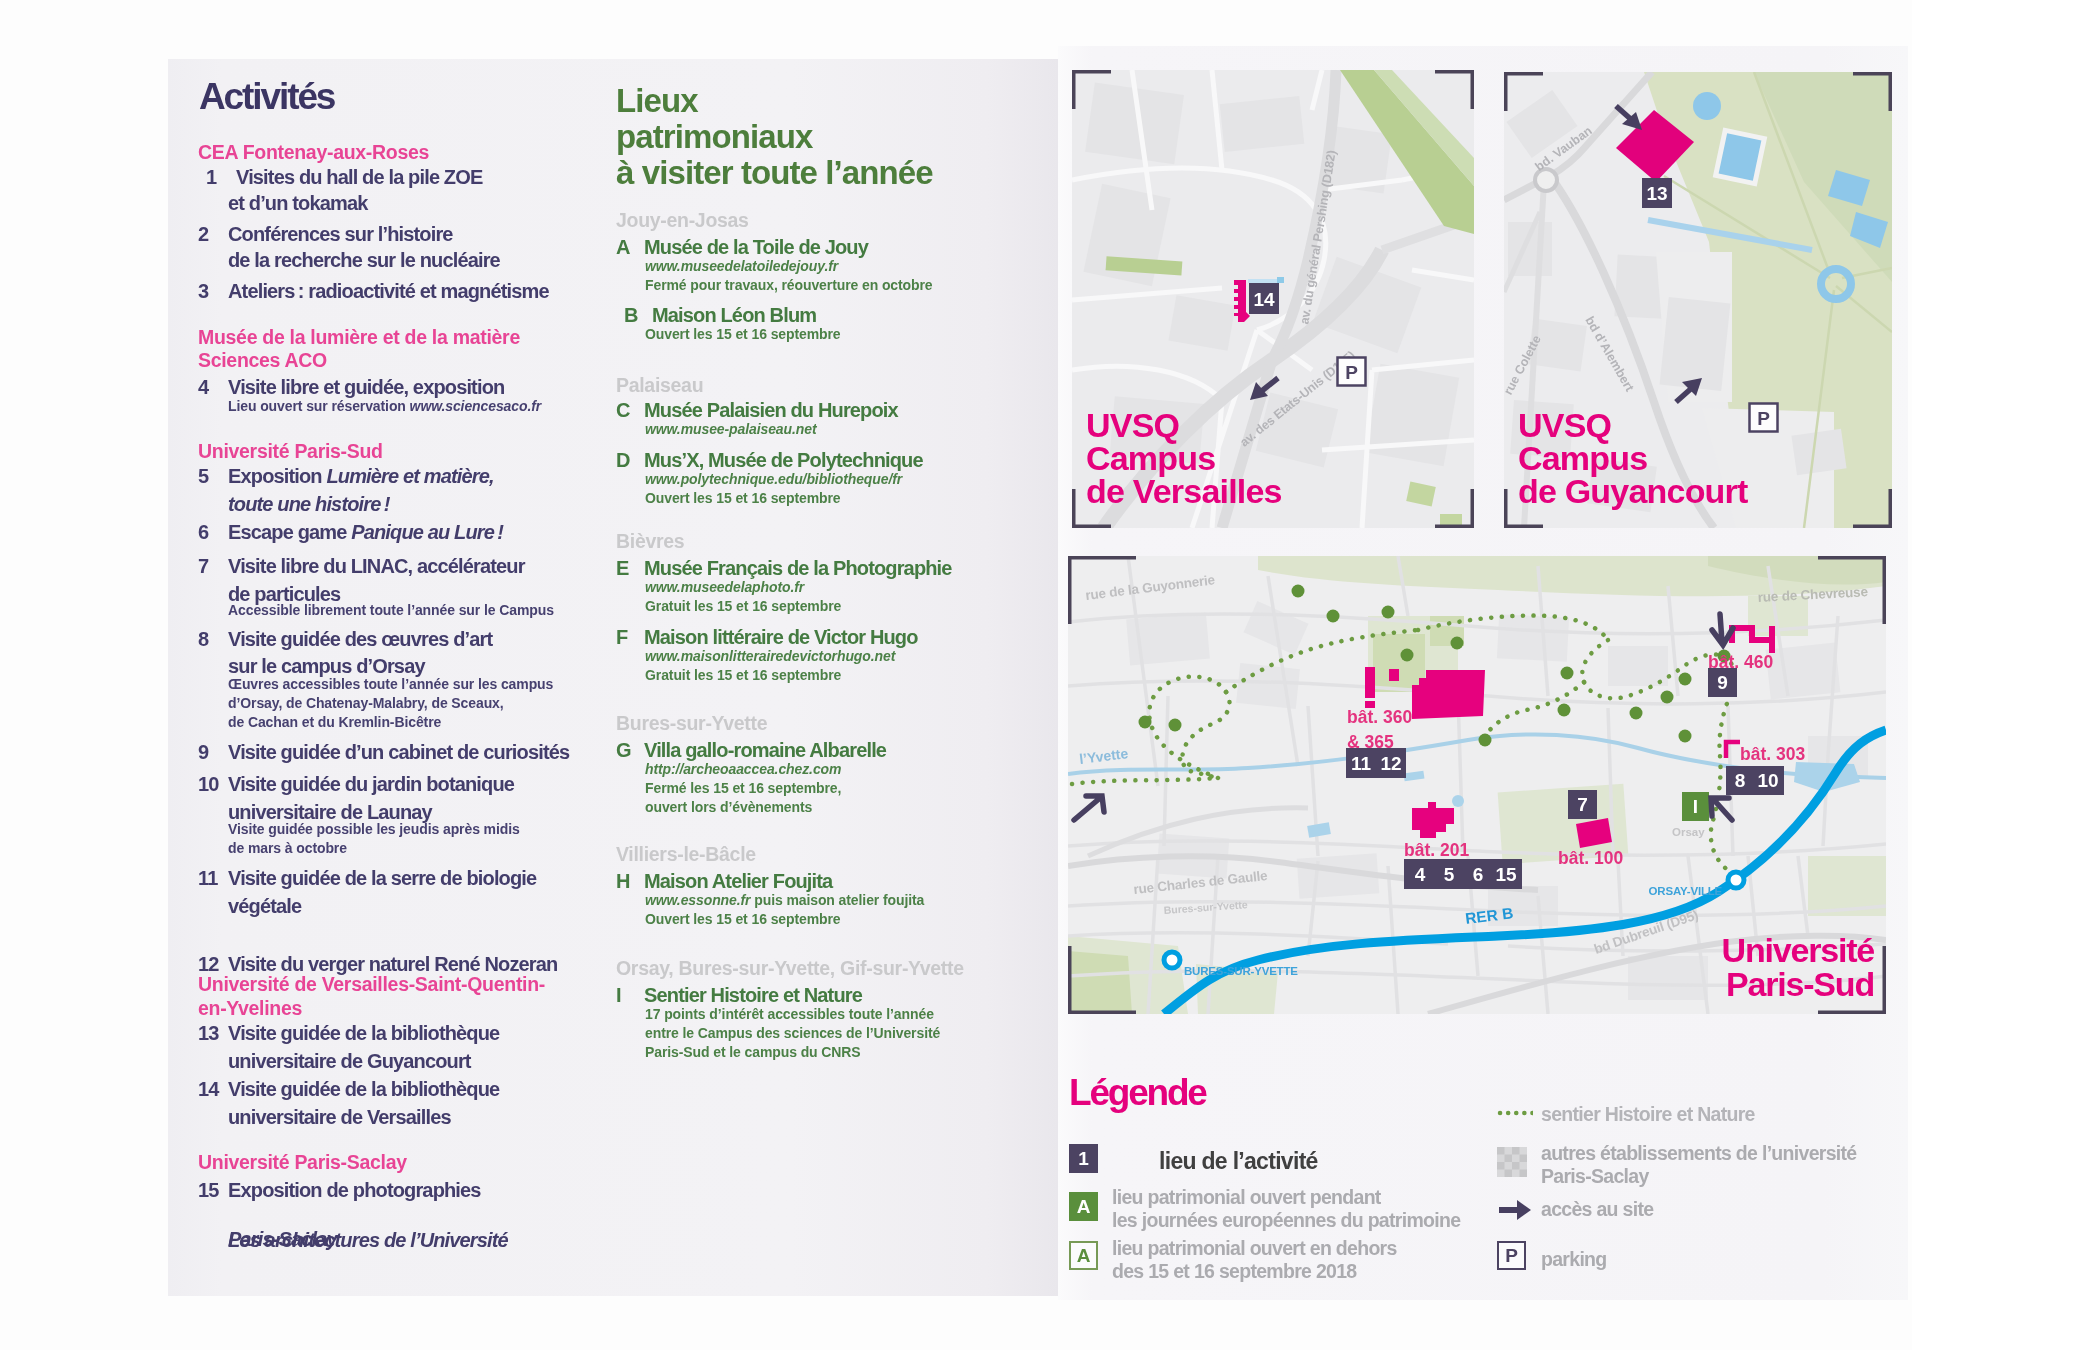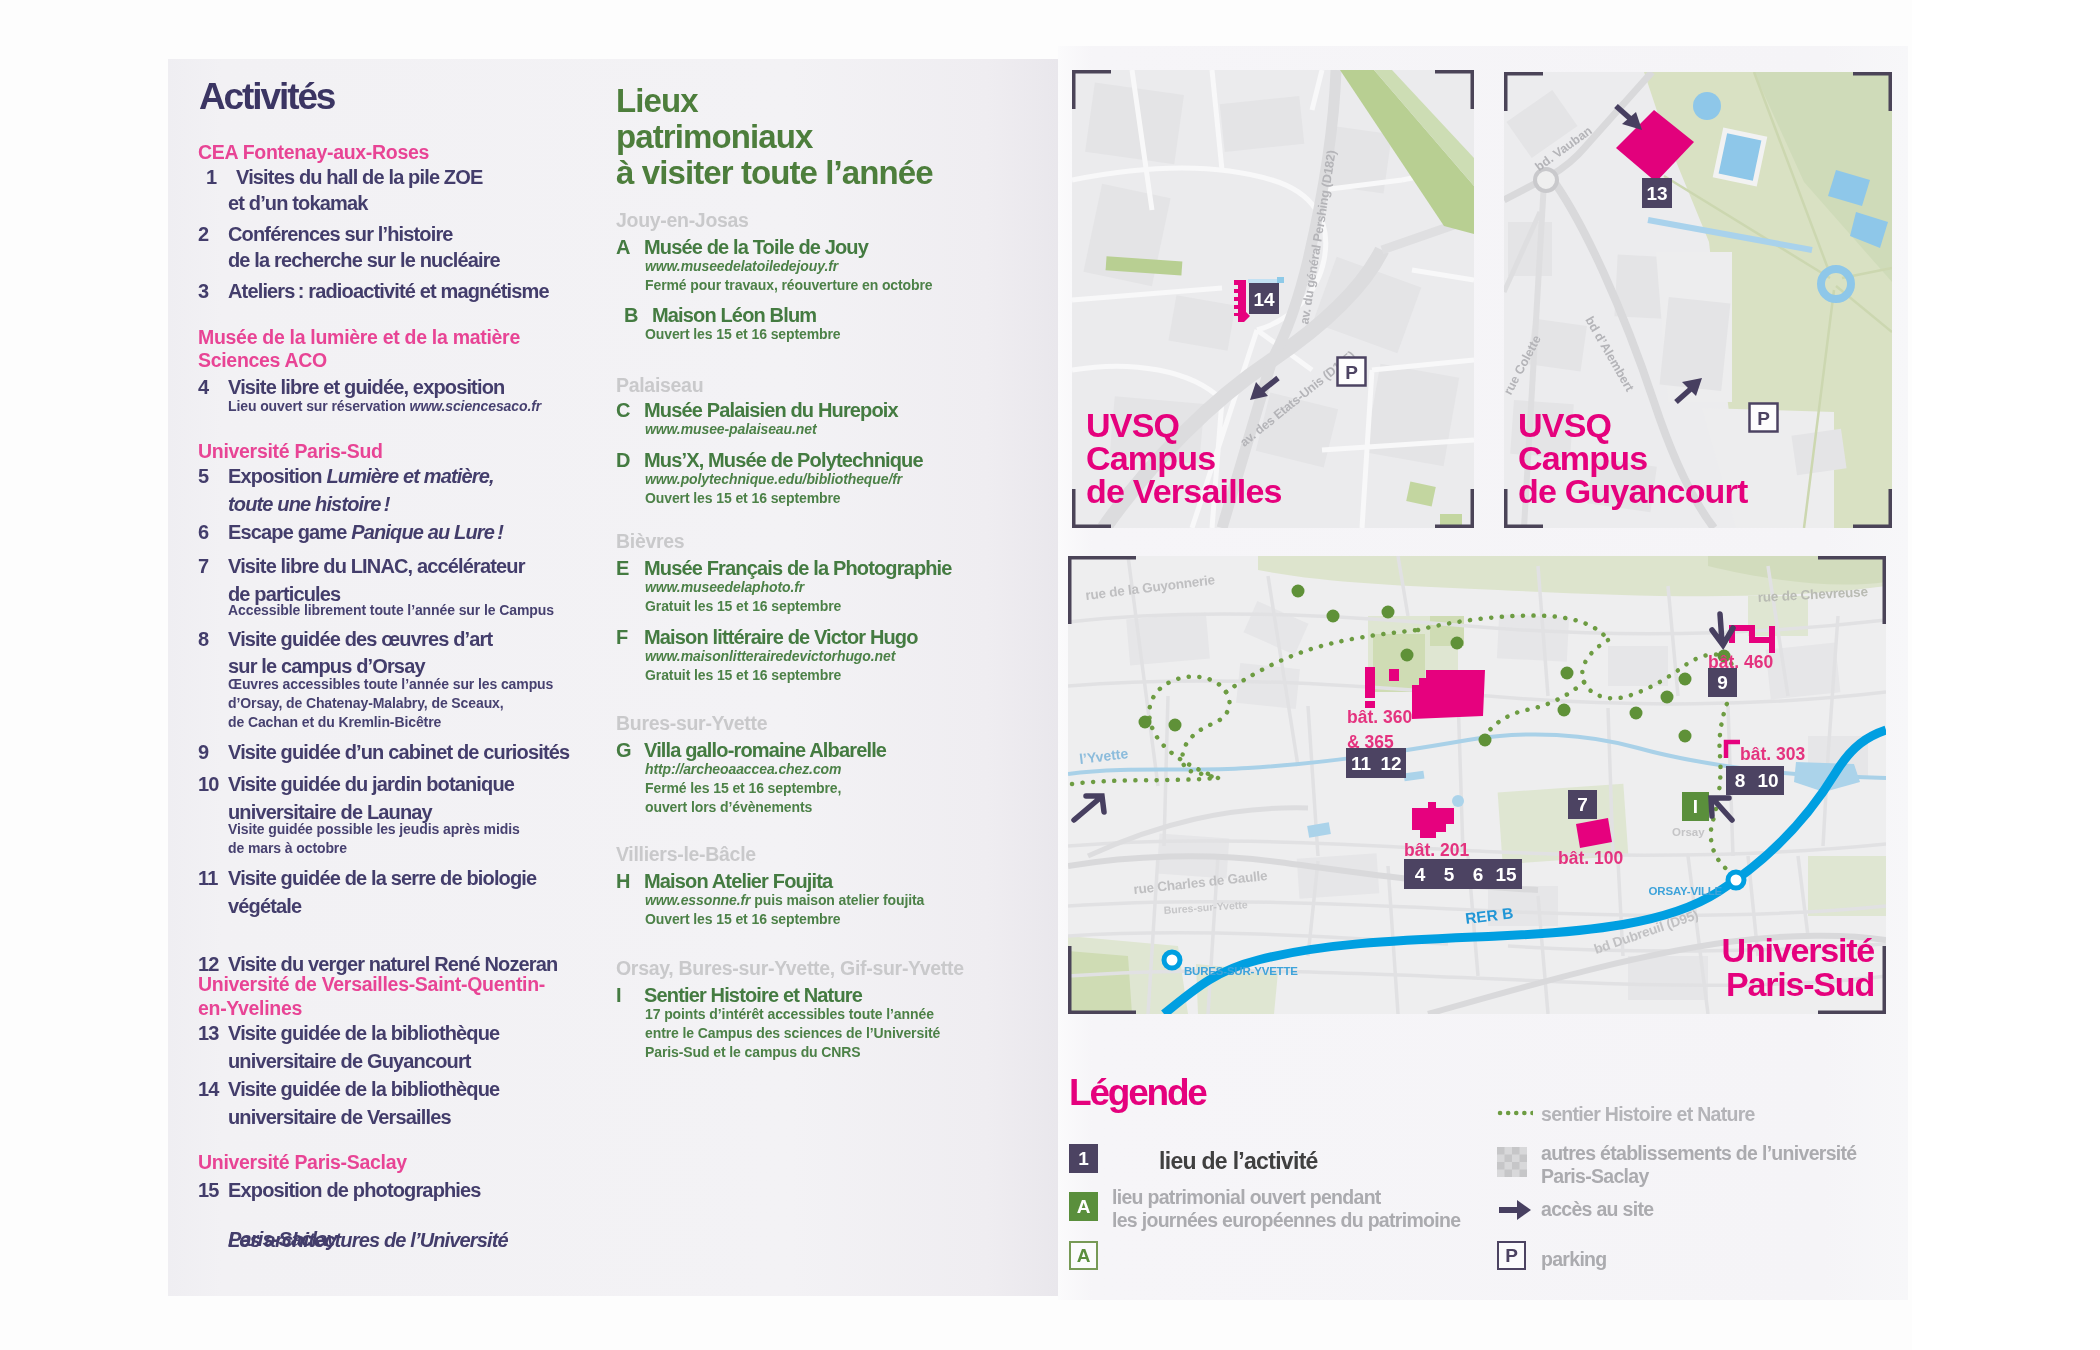--- a/index.html
+++ b/index.html
@@ -445,20 +445,21 @@
   <div class="abs" style="left:1069px;top:1144px;width:29px;height:29px;background:#4c4362;color:#fff;font-weight:bold;font-size:19px;text-align:center;line-height:29px;">1</div>
 
   <div class="abs" style="left:1112px;top:1150px;font-size:23px;line-height:23px;letter-spacing:-0.7px;font-weight:bold;color:#404040;margin-left:47px;">lieu de l’activité</div>
 
   <div class="abs" style="left:1069px;top:1192px;width:29px;height:29px;background:#5a8f3c;color:#fff;font-weight:bold;font-size:19px;text-align:center;line-height:29px;">A</div>
 
   <div class="abs" style="left:1112px;top:1186px;font-size:19.5px;line-height:23px;letter-spacing:-0.7px;font-weight:bold;color:#ababaf;">lieu patrimonial ouvert pendant<br>les journées européennes du patrimoine</div>
 
   <div class="abs" style="left:1069px;top:1241px;width:25px;height:25px;background:#fbfbfc;border:2px solid #779a56;color:#5a8f3c;font-weight:bold;font-size:19px;text-align:center;line-height:25px;">A</div>
 
+  <div class="abs" style="left:1112px;top:1237px;font-size:19.5px;line-height:23px;letter-spacing:-0.7px;font-weight:bold;color:#ababaf;">lieu patrimonial ouvert en dehors<br>des 15 et 16 septembre 2018</div>
 
   <svg class="abs" style="left:1497px;top:1108px;" width="36" height="10" viewBox="0 0 36 10">
     <line x1="3" y1="5" x2="36" y2="5" stroke="#6d9c42" stroke-width="4.5" stroke-linecap="round" stroke-dasharray="0.1,8"></line>
   </svg>
 
   <div class="abs" style="left:1541px;top:1103px;font-size:19.5px;line-height:23px;letter-spacing:-0.7px;font-weight:bold;color:#b4b4b8;">sentier Histoire et Nature</div>
 
   <svg class="abs" style="left:1497px;top:1147px;" width="30" height="30" viewBox="0 0 30 30">
     <rect width="30" height="30" fill="#d8d8da"></rect>
     <g fill="#c6c6c8">

